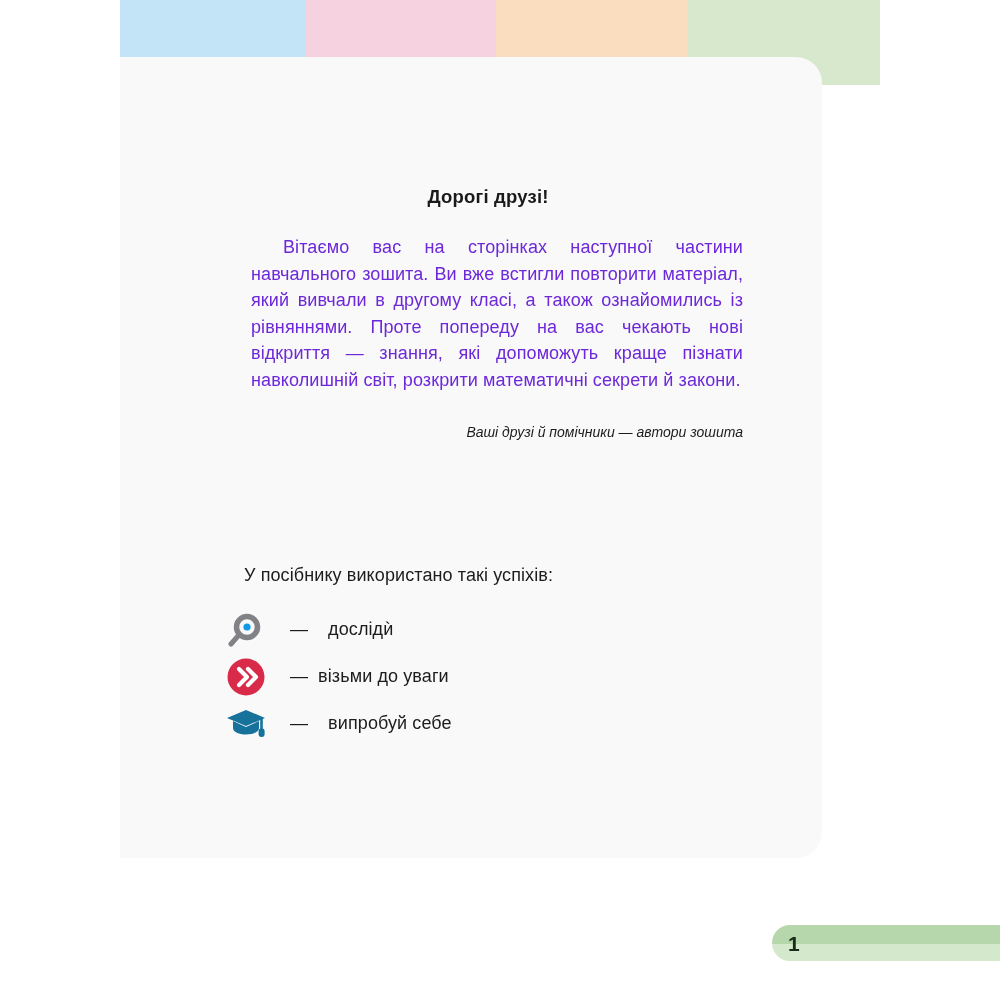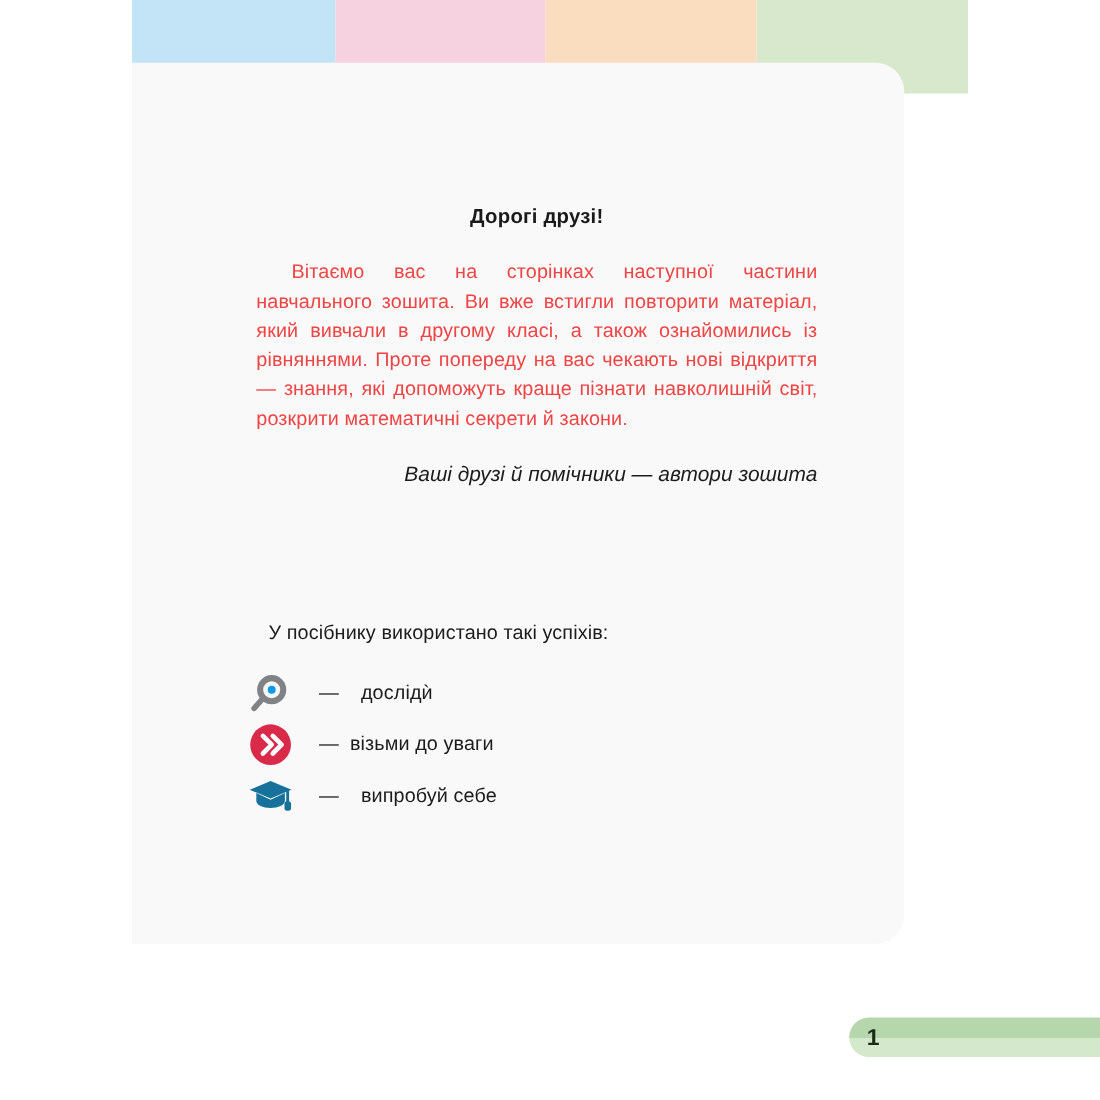--- a/index.html
+++ b/index.html
@@ -72,37 +72,38 @@
     font-weight: bold;
     color: #1a1a1a;
     text-align: center;
     letter-spacing: .2px;
     margin-bottom: 26px;
   }
 
   .doc-paragraph {
     font-size: 18px;
     line-height: 26.5px;
-    color: #ef4444;
+    color: #6d28d9;
     text-align: justify;
     text-indent: 32px;
     letter-spacing: .1px;
     hyphens: manual;
+    margin-left: 18px;
   }
 
   .doc-wish {
     font-size: 18px;
     line-height: 26px;
     color: #1c1c1c;
     text-indent: 32px;
     margin-top: 26px;
   }
 
   .doc-signature {
-    font-size: 19px;
+    font-size: 14px;
     line-height: 26px;
     color: #1c1c1c;
     font-style: italic;
     text-align: right;
     margin-top: 26px;
   }
 
   
   .legend {
     position: absolute;

